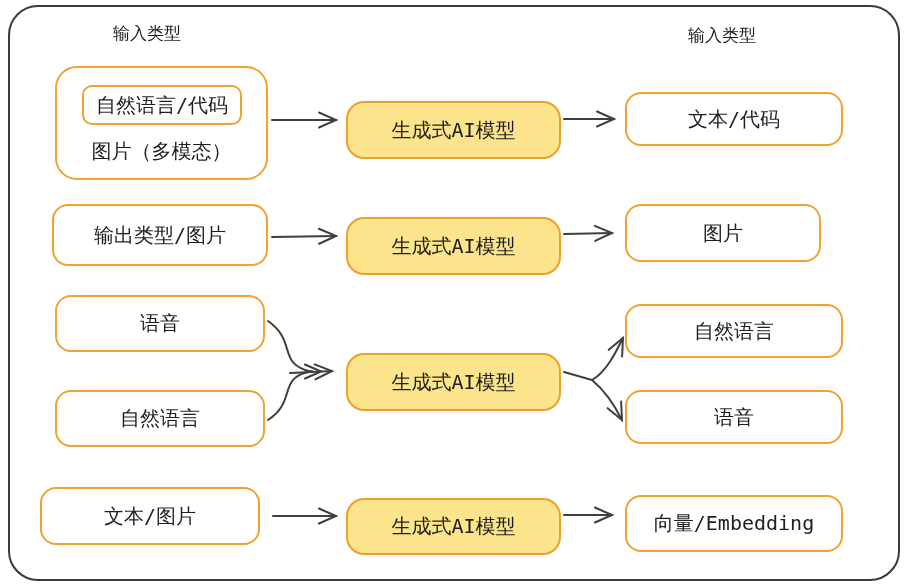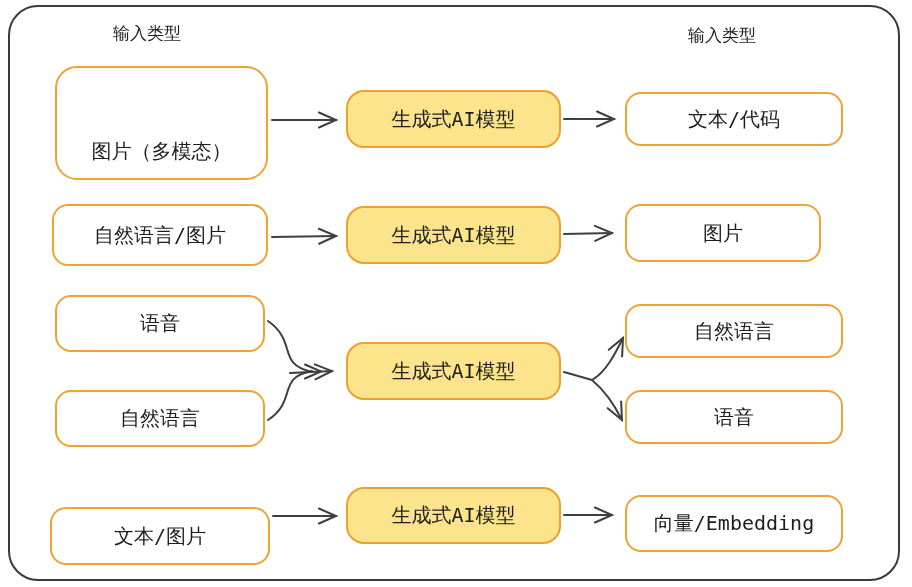--- a/index.html
+++ b/index.html
@@ -51,53 +51,55 @@
     left:0;right:0;
     top:70px;
     text-align:center;
     font-size:20px;
     font-family:Liberation Sans, sans-serif;
   }
   .model{
     background:#fbe48b;
     border-color:#eea02c;
     border-radius:18px;
+    margin-top:11px;
   }
   svg.arrows{
     position:absolute;
     left:0;top:0;
     width:912px;height:587px;
     pointer-events:none;
   }
 </style>
 </head>
 <body>
 
 <div class="frame"></div>
 
 <div class="col-title" style="left:113px;top:22px;">输入类型</div>
 <div class="col-title" style="left:688px;top:24px;">输入类型</div>
 
 <div class="box group" style="left:55px;top:66px;width:213px;height:114px;">
+  <div class="box nested" style="left:25px;top:17px;width:160px;height:40px;">自然语言/代码</div>
   <div class="group-sub">图片（多模态）</div>
 </div>
 <div class="box model" style="left:346px;top:90px;width:215px;height:58px;">生成式AI模型</div>
 <div class="box" style="left:625px;top:92px;width:218px;height:54px;">文本/代码</div>
 
-<div class="box" style="left:52px;top:204px;width:216px;height:62px;">自然语言/图片</div>
+<div class="box" style="left:52px;top:204px;width:216px;height:62px;">输出类型/图片</div>
 <div class="box model" style="left:346px;top:206px;width:215px;height:58px;">生成式AI模型</div>
 <div class="box" style="left:625px;top:204px;width:196px;height:58px;">图片</div>
 
 <div class="box" style="left:55px;top:295px;width:210px;height:57px;">语音</div>
 <div class="box" style="left:55px;top:390px;width:210px;height:57px;">自然语言</div>
 <div class="box model" style="left:346px;top:342px;width:215px;height:58px;">生成式AI模型</div>
 <div class="box" style="left:625px;top:304px;width:218px;height:54px;">自然语言</div>
 <div class="box" style="left:625px;top:390px;width:218px;height:54px;">语音</div>
 
-<div class="box" style="left:50px;top:487px;width:220px;height:58px;margin-top:20px;">文本/图片</div>
+<div class="box" style="left:40px;top:487px;width:220px;height:58px;">文本/图片</div>
 <div class="box model" style="left:346px;top:487px;width:215px;height:57px;">生成式AI模型</div>
 <div class="box" style="left:625px;top:487px;width:218px;height:57px;margin-top:8px;">向量/Embedding</div>
 
 <svg class="arrows" viewBox="0 0 912 587" xmlns="http://www.w3.org/2000/svg">
   <defs>
     <marker id="head" viewBox="-20 -20 40 40" refX="0" refY="0" markerWidth="40" markerHeight="40" markerUnits="userSpaceOnUse" orient="auto" overflow="visible">
       <path d="M -17 -7.5 L 0 0 L -17 7.5" fill="none" stroke="#3f3f3f" stroke-width="2" stroke-linecap="round"></path>
     </marker>
   </defs>
   <g fill="none" stroke="#3f3f3f" stroke-width="2" stroke-linecap="round">

